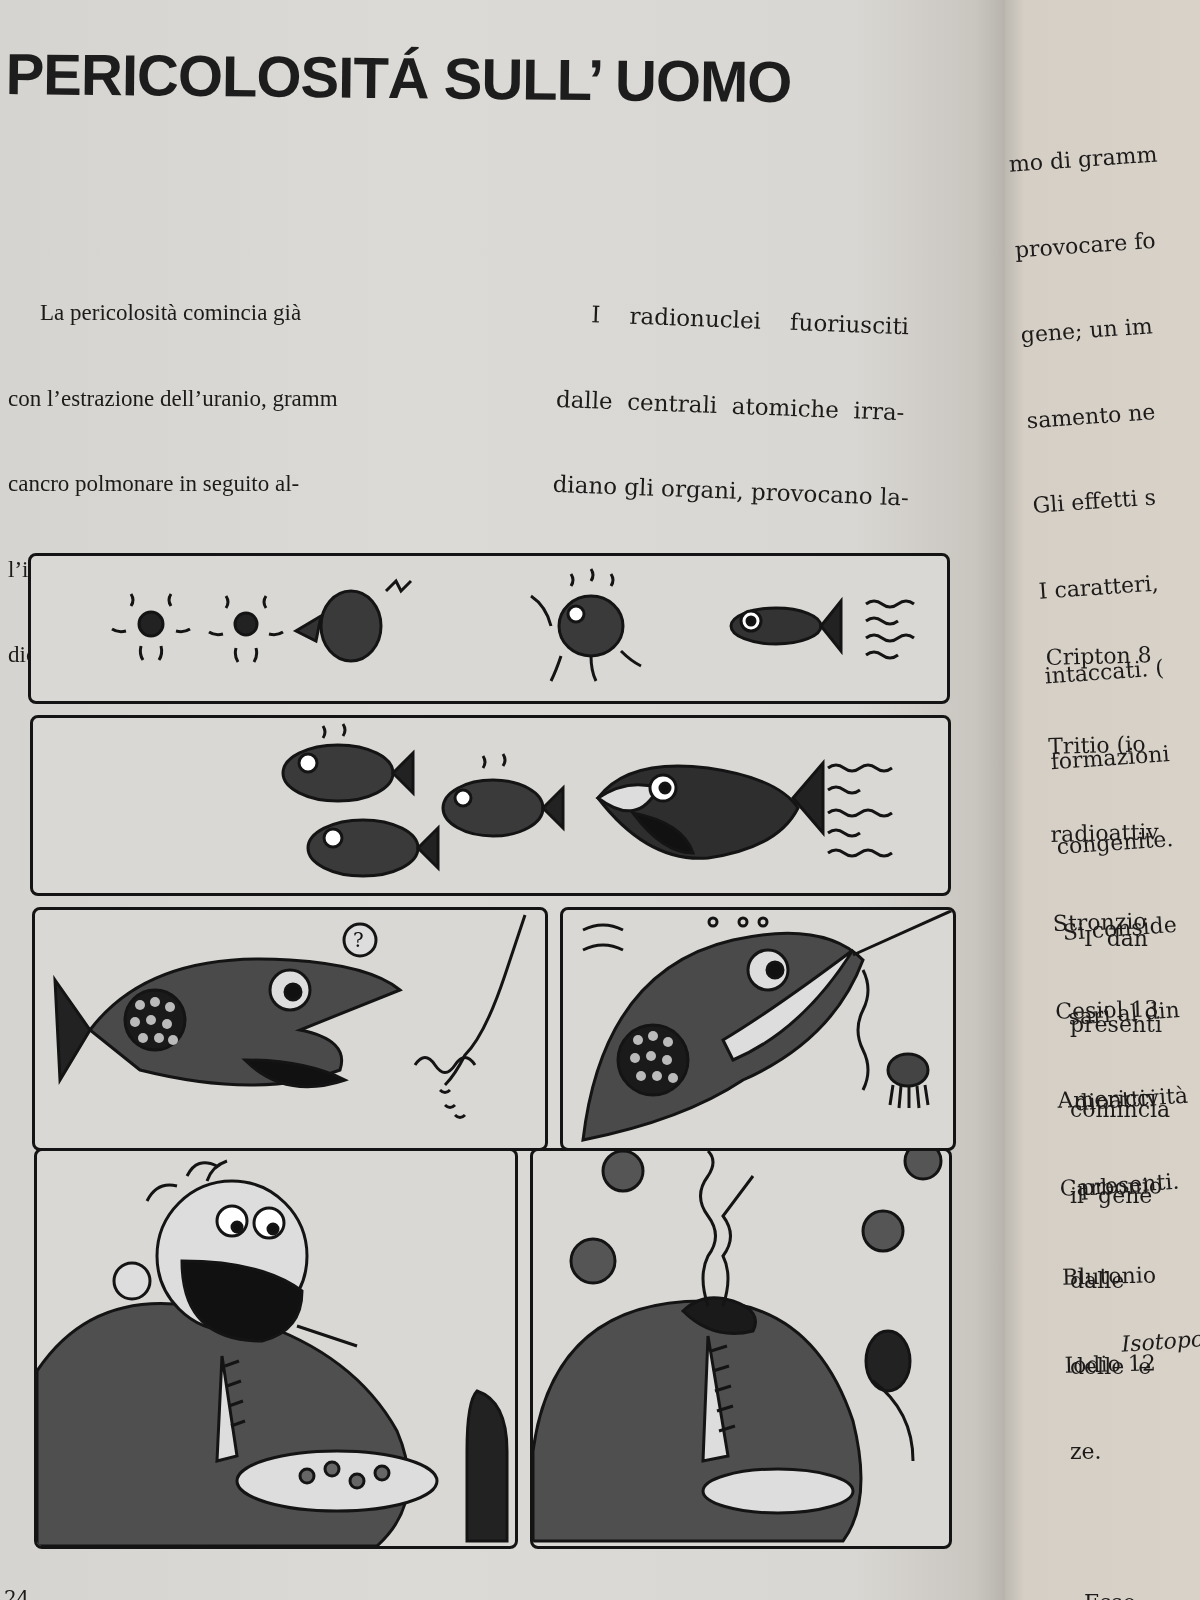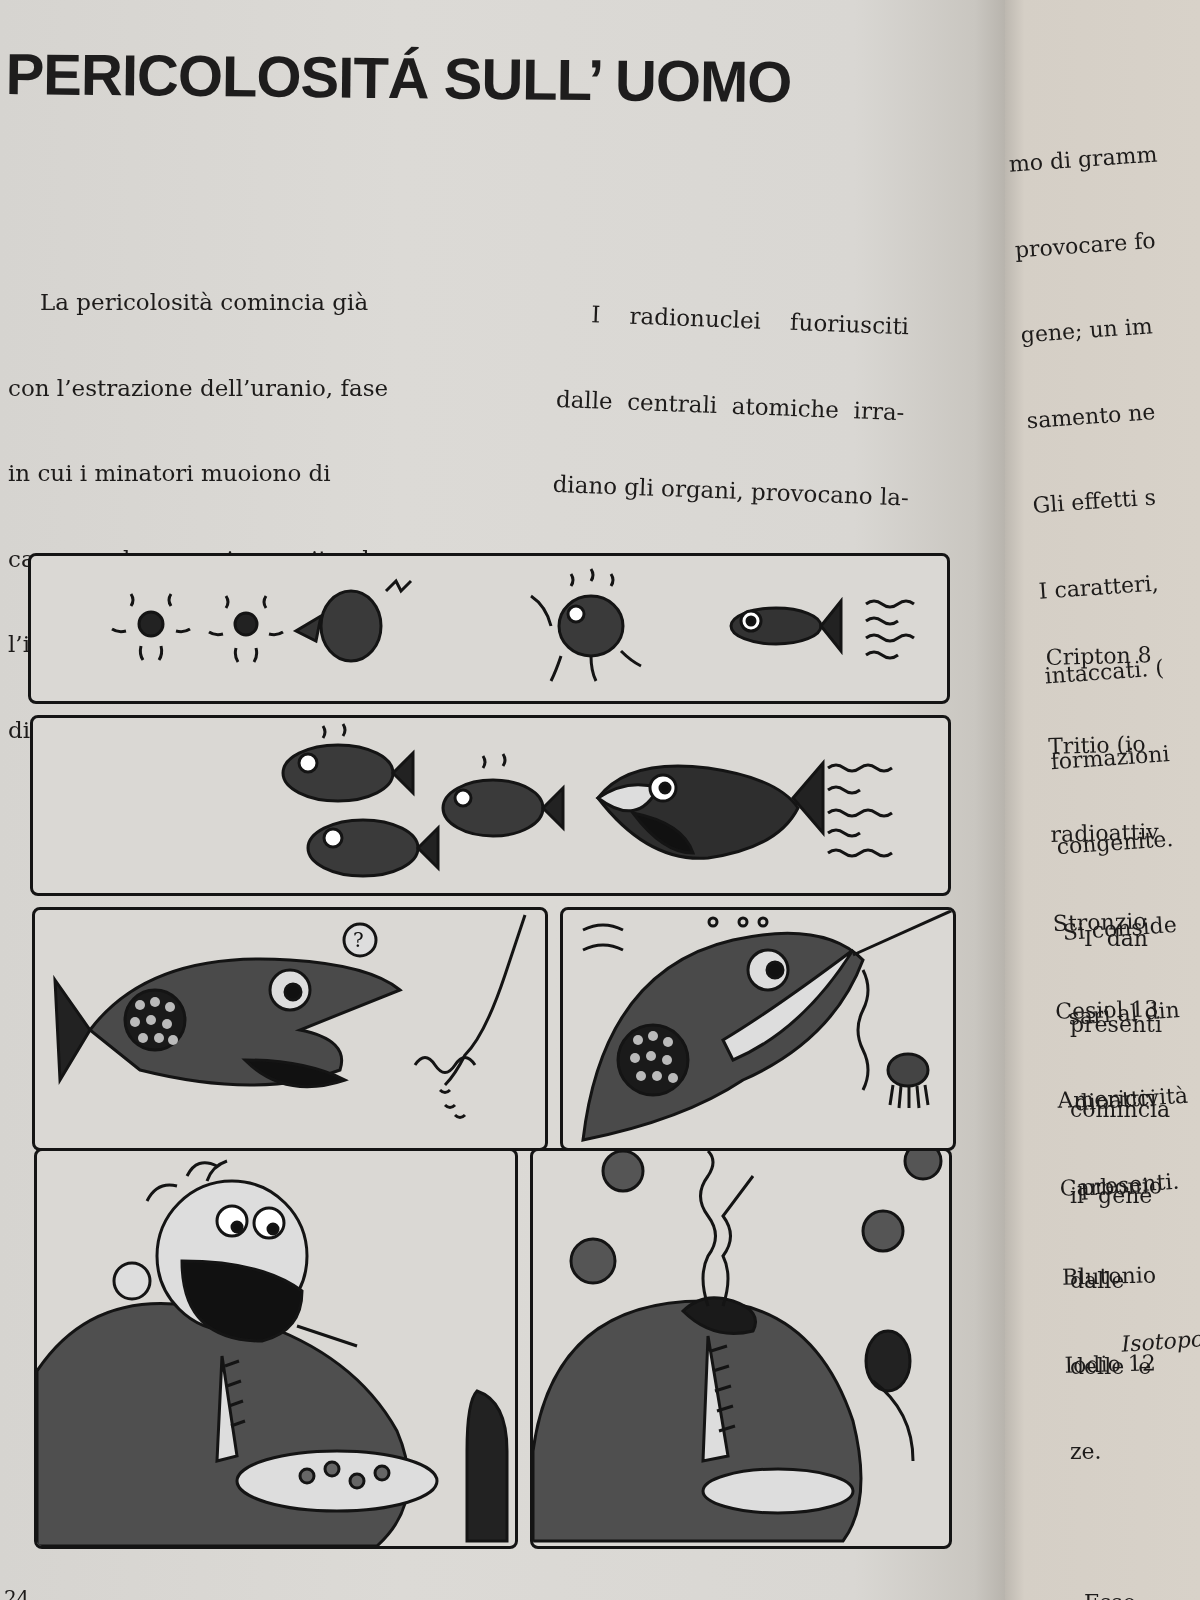--- a/index.html
+++ b/index.html
@@ -20,21 +20,21 @@
   .title {
     position:absolute; left:6px; top:40px;
     font-family:"Liberation Sans", sans-serif; font-weight:bold;
     font-size:58px; letter-spacing:-1px; color:#1e1d1d;
     transform:rotate(0.6deg); transform-origin:left top;
     white-space:nowrap;
   }
   .col {
     position:absolute; font-size:23px; line-height:28.5px; white-space:pre;
   }
-  .col-1 { left:8px; top:231px; }
+  .col-1 { left:8px; top:242px;font-family:Liberation Serif, serif; }
   .col-2 { left:562px; top:242px; transform:rotate(2.2deg); transform-origin:left top; }
   .indent { padding-left:32px; }
   .col-3 {
     position:absolute; left:1004px; top:94px; font-size:22px; line-height:28.5px; white-space:pre;
     transform:rotate(-4deg); transform-origin:left top;
   }
   .col-3 .italic { font-style:italic; }
   .col-4 {
     position:absolute; left:1044px; top:584px; font-size:22px; line-height:29.5px; white-space:pre;
     transform:rotate(-1.5deg); transform-origin:left top;
@@ -60,22 +60,21 @@
 </head>
 <body>
 
 <div class="page-left"></div>
 <div class="page-right"></div>
 
 <div class="title">PERICOLOSITÁ SULL’ UOMO</div>
 
 <div class="col col-1">
   <div class="indent">La pericolosità comincia già</div>
-  <div>con l’estrazione dell’uranio, fase</div>
-  <div>in cui i minatori muoiono di</div>
+  <div>con l’estrazione dell’uranio, gramm</div>
   <div>cancro polmonare in seguito al-</div>
   <div>l’inalazione del radan, gas ra-</div>
   <div>dioattivo.</div>
 </div>
 
 <div class="col col-2">
   <div class="indent">I    radionuclei    fuoriusciti</div>
   <div>dalle  centrali  atomiche  irra-</div>
   <div>diano gli organi, provocano la-</div>
   <div>cerazioni e cancro. Il plutonio</div>

